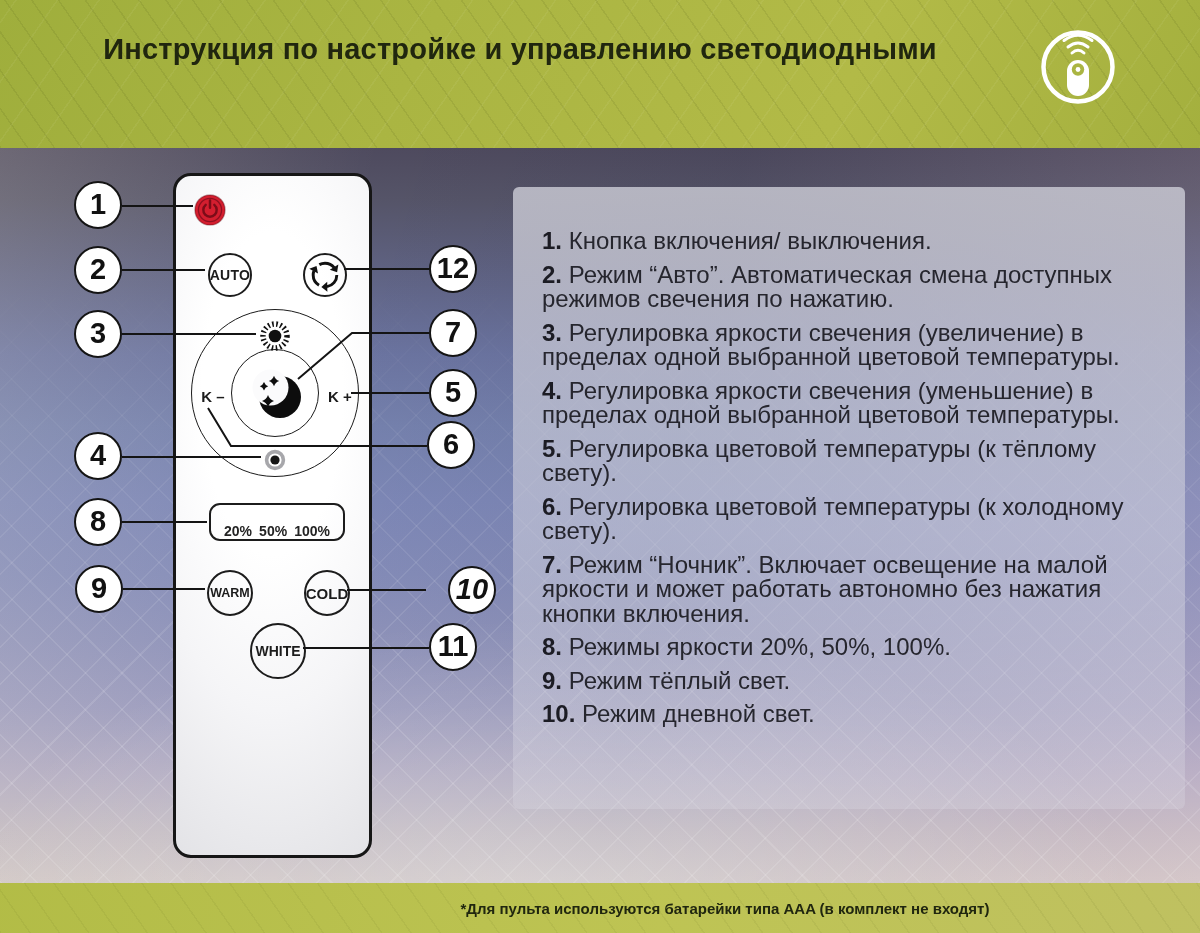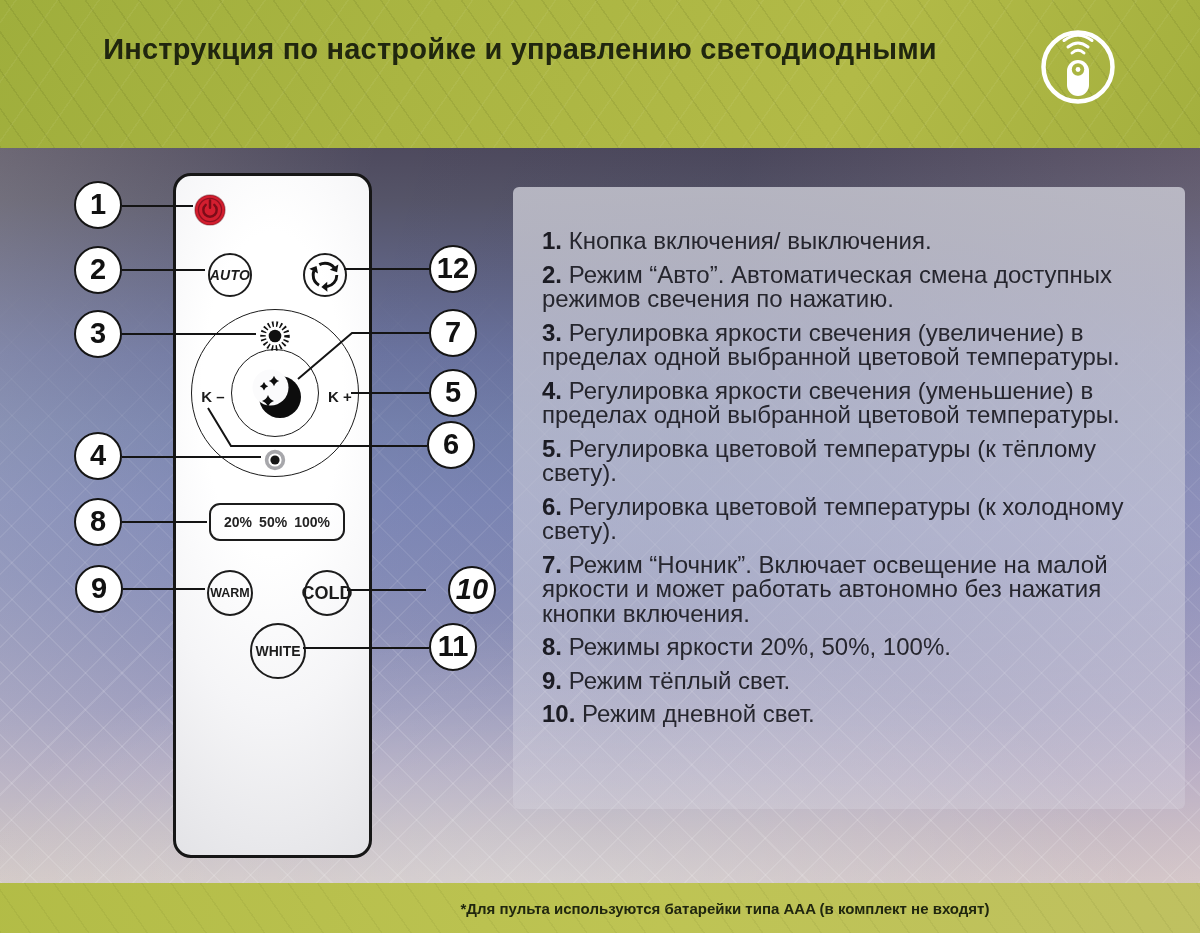--- a/index.html
+++ b/index.html
@@ -47,39 +47,39 @@
   
   .remote {
     position:absolute; left:173px; top:25px; width:199px; height:685px;
     background:radial-gradient(130% 85% at 50% 32%, #ffffff 28%, #f5f5f7 55%, #dddde1 100%);
     border:3px solid #161616; border-radius:18px; z-index:2;
   }
   .rbtn { position:absolute; border:2px solid #1c1c1c; border-radius:50%;
           display:flex; align-items:center; justify-content:center;
           color:#1c1c1c; font-weight:700; }
   .btn-power  { left:18px;  top:18px;  width:32px; height:32px; border:none; }
-  .btn-auto   { left:32px;  top:77px;  width:44px; height:44px; font-size:14px; letter-spacing:0.3px;font-style:italic; }
+  .btn-auto   { left:32px;  top:77px;  width:44px; height:44px; font-size:14px; letter-spacing:0.3px; }
   .btn-mode   { left:127px; top:77px;  width:44px; height:44px; }
   .dial       { position:absolute; left:15px; top:133px; width:168px; height:168px;
                 border:1.6px solid #1c1c1c; border-radius:50%; }
   .dial-inner { position:absolute; left:55px; top:173px; width:88px; height:88px;
                 border:1.6px solid #1c1c1c; border-radius:50%; }
   .sun        { position:absolute; left:82px; top:143px; width:34px; height:34px; }
   .moon       { position:absolute; left:71px; top:193px; width:60px; height:56px; }
   .k-label    { position:absolute; width:40px; text-align:center; font-weight:700;
                 font-size:15px; color:#1c1c1c; }
   .k-minus    { left:17px;  top:212px; }
   .k-plus     { left:144px; top:212px; }
   .dim-dot    { position:absolute; left:88px; top:273px; width:22px; height:22px; }
   .levels     { position:absolute; left:33px; top:327px; width:136px; height:38px;
                 border:2px solid #1c1c1c; border-radius:11px;
-                display:flex; align-items:center; justify-content:space-between;
+                display:flex; align-items:flex-end; justify-content:space-between;
                 padding:0 13px; font-weight:700; font-size:14px; color:#242424; }
   .btn-warm   { left:31px;  top:394px; width:46px; height:46px; font-size:12.5px; }
-  .btn-cold   { left:128px; top:394px; width:46px; height:46px; font-size:18px; }
+  .btn-cold   { left:128px; top:394px; width:46px; height:46px; font-size:15px; }
   .btn-white  { left:74px;  top:447px; width:56px; height:56px; font-size:14px; }
 
   
   .connectors { position:absolute; left:0; top:0; z-index:3; }
   .callout {
     position:absolute; width:48px; height:48px; border-radius:50%;
     background:#fff; border:2px solid #141414; z-index:4;
     display:flex; align-items:center; justify-content:center;
     font-size:29px; font-weight:600; color:#111; padding-bottom:2px;
   }

